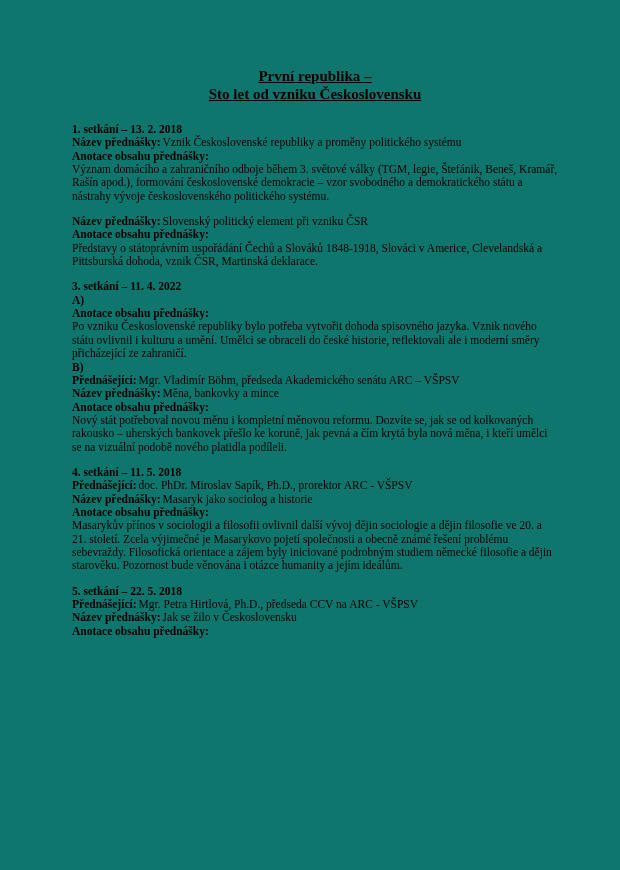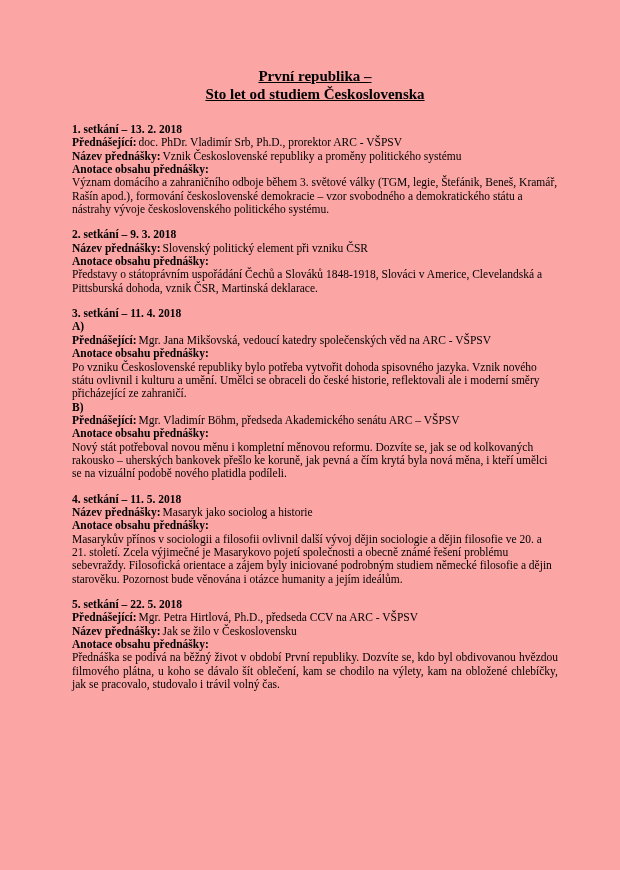--- a/index.html
+++ b/index.html
@@ -1,20 +1,20 @@
 <!DOCTYPE html>
 <html><head>
 <meta charset="utf-8">
 <style>
   html, body { margin: 0; padding: 0; background: #ffffff; }
   .page {
     position: relative;
     width: 620px;
     height: 870px;
-    background: #fca5a5;
+    background: #0f766e;
     overflow: hidden;
   }
   .content {
     box-sizing: border-box;
     width: 620px;
     padding: 67px 62px 0 72px;
     font-family: "Liberation Serif", serif;
     font-size: 11.5px;
     line-height: 13.35px;
     color: #000000;
@@ -34,61 +34,59 @@
   .justify { text-align: justify; }
 </style>
 </head>
 <body>
 
 <div class="page">
   <div class="content">
 
     <div class="doc-title">
       <div><span class="u">První republika –</span></div>
-      <div><span class="u">Sto let od studiem Československa</span></div>
+      <div><span class="u">Sto let od vzniku Československu</span></div>
     </div>
 
     <section>
       <p class="bold">1. setkání – 13. 2. 2018</p>
-      <p><span class="label">Přednášející:</span><span>doc. PhDr. Vladimír Srb, Ph.D., prorektor ARC - VŠPSV</span></p>
       <p><span class="label">Název přednášky:</span><span>Vznik Československé republiky a proměny politického systému</span></p>
       <p class="bold">Anotace obsahu přednášky:</p>
       <p>Význam domácího a zahraničního odboje během 3. světové války (TGM, legie, Štefánik, Beneš, Kramář, Rašín apod.), formování československé demokracie – vzor svobodného a demokratického státu a nástrahy vývoje československého politického systému.</p>
     </section>
 
     <section>
-      <p class="bold">2. setkání – 9. 3. 2018</p>
       <p><span class="label">Název přednášky:</span><span>Slovenský politický element při vzniku ČSR</span></p>
       <p class="bold">Anotace obsahu přednášky:</p>
       <p>Představy o státoprávním uspořádání Čechů a Slováků 1848-1918, Slováci v Americe, Clevelandská a Pittsburská dohoda, vznik ČSR, Martinská deklarace.</p>
     </section>
 
     <section>
-      <p class="bold">3. setkání – 11. 4. 2018</p>
+      <p class="bold">3. setkání – 11. 4. 2022</p>
 
       <p class="bold">A)</p>
-      <p><span class="label">Přednášející:</span><span>Mgr. Jana Mikšovská, vedoucí katedry společenských věd na ARC - VŠPSV</span></p>
       <p class="bold">Anotace obsahu přednášky:</p>
       <p>Po vzniku Československé republiky bylo potřeba vytvořit dohoda spisovného jazyka. Vznik nového státu ovlivnil i kulturu a umění. Umělci se obraceli do české historie, reflektovali ale i moderní směry přicházející ze zahraničí.</p>
 
       <p class="bold">B)</p>
       <p><span class="label">Přednášející:</span><span>Mgr. Vladimír Böhm, předseda Akademického senátu ARC – VŠPSV</span></p>
+      <p><span class="label">Název přednášky:</span><span>Měna, bankovky a mince</span></p>
       <p class="bold">Anotace obsahu přednášky:</p>
       <p>Nový stát potřeboval novou měnu i kompletní měnovou reformu. Dozvíte se, jak se od kolkovaných rakousko – uherských bankovek přešlo ke koruně, jak pevná a čím krytá byla nová měna, i kteří umělci se na vizuální podobě nového platidla podíleli.</p>
     </section>
 
     <section>
       <p class="bold">4. setkání – 11. 5. 2018</p>
+      <p><span class="label">Přednášející:</span><span>doc. PhDr. Miroslav Sapík, Ph.D., prorektor ARC - VŠPSV</span></p>
       <p><span class="label">Název přednášky:</span><span>Masaryk jako sociolog a historie</span></p>
       <p class="bold">Anotace obsahu přednášky:</p>
       <p>Masarykův přínos v sociologii a filosofii ovlivnil další vývoj dějin sociologie a dějin filosofie ve 20. a 21. století. Zcela výjimečné je Masarykovo pojetí společnosti a obecně známé řešení problému sebevraždy. Filosofická orientace a zájem byly iniciované podrobným studiem německé filosofie a dějin starověku. Pozornost bude věnována i otázce humanity a jejím ideálům.</p>
     </section>
 
     <section>
       <p class="bold">5. setkání – 22. 5. 2018</p>
       <p><span class="label">Přednášející:</span><span>Mgr. Petra Hirtlová, Ph.D., předseda CCV na ARC - VŠPSV</span></p>
       <p><span class="label">Název přednášky:</span><span>Jak se žilo v Československu</span></p>
       <p class="bold">Anotace obsahu přednášky:</p>
-      <p class="justify">Přednáška se podívá na běžný život v období První republiky. Dozvíte se, kdo byl obdivovanou hvězdou filmového plátna, u koho se dávalo šít oblečení, kam se chodilo na výlety, kam na obložené chlebíčky, jak se pracovalo, studovalo i trávil volný čas.</p>
     </section>
 
   </div>
 </div>
 
 </body></html>

